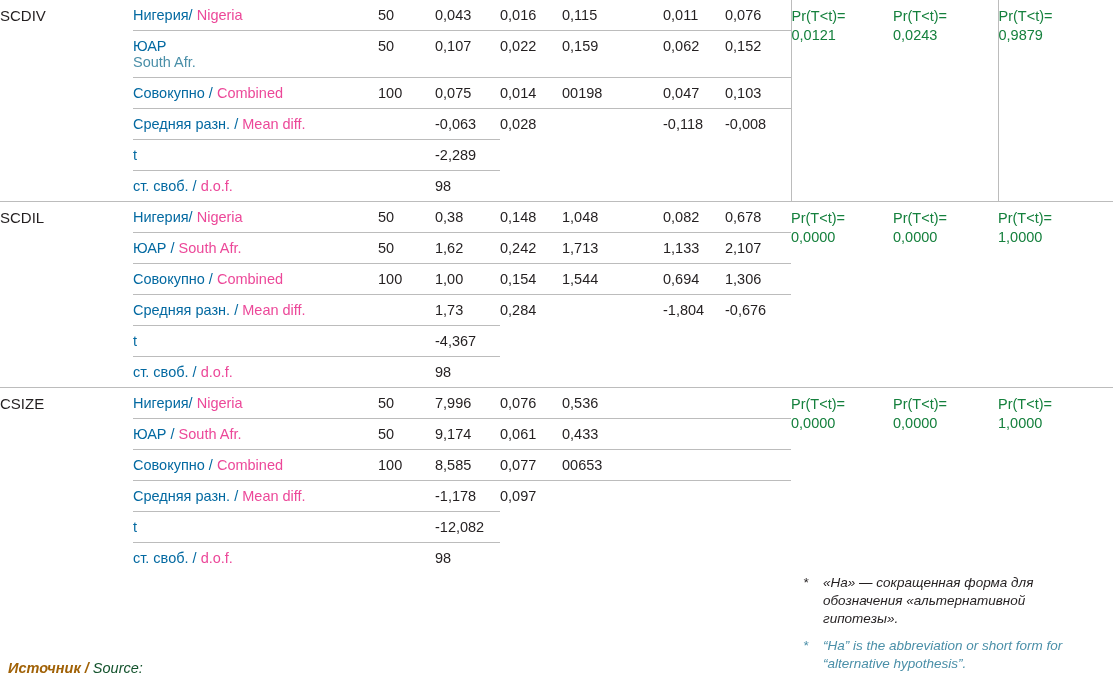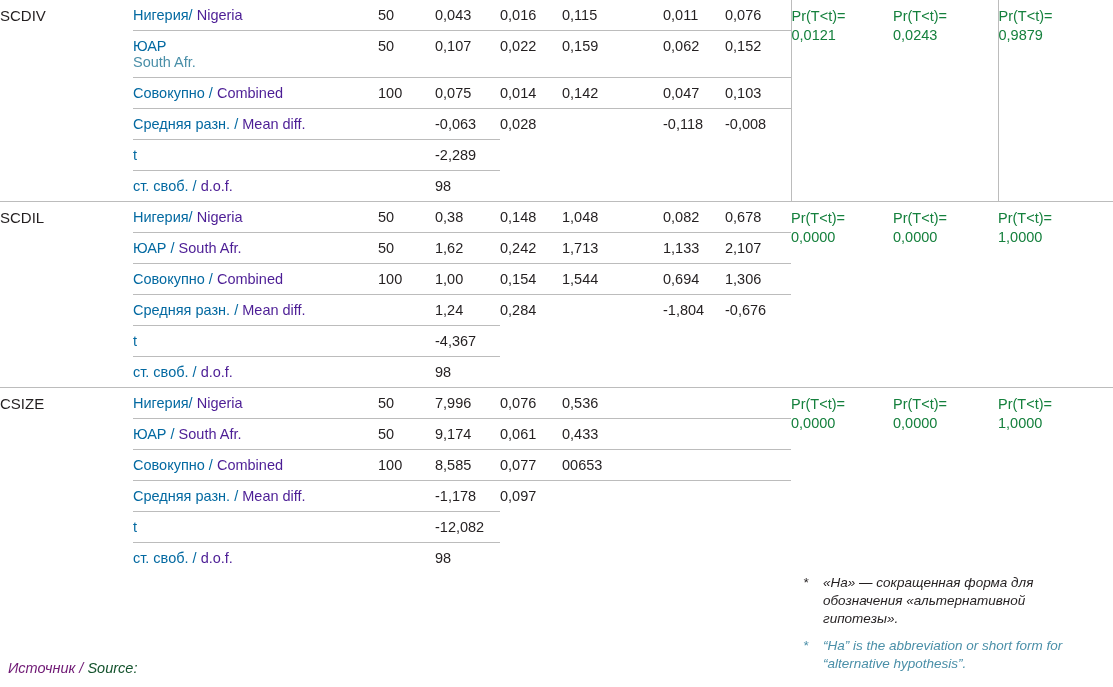--- a/index.html
+++ b/index.html
@@ -60,21 +60,21 @@
   .grp-cell {
     padding-top: 7px;
     padding-left: 8px;
     font-size: 15px;
   }
   .lbl {
     padding-left: 10px;
     white-space: nowrap;
   }
   .ru { color: #0369a1; }
-  .en { color: #4c1d95; }
+  .en { color: #ec4899; }
   .num { color: #231f20; }
   .pv {
     color: #15803d;
     line-height: 1.28;
     padding-left: 2px;
     white-space: nowrap;
   }
   .tall { line-height: 1.3; }
   .sub-en { color: #4a8fa8; display: block; }
   
@@ -85,21 +85,21 @@
 
   .footer {
     position: absolute;
     left: 8px;
     bottom: 8px;
     width: 700px;
     font-style: italic;
     font-size: 14.5px;
     line-height: 1.55;
   }
-  .footer .src-ru { color: #701a75; }
+  .footer .src-ru { color: #a16207; font-weight: bold; }
   .footer .src-en { color: #14532d; }
 
   .notes {
     position: absolute;
     right: 10px;
     bottom: 6px;
     width: 300px;
     font-style: italic;
     font-size: 13.5px;
     line-height: 1.35;
@@ -160,21 +160,21 @@
         <td class="cell num">0,159</td>
         <td class="cell"></td>
         <td class="cell num">0,062</td>
         <td class="cell num vdiv">0,152</td>
       </tr>
       <tr class="row-cells">
         <td class="cell lbl"><span class="ru">Совокупно /</span> <span class="en">Combined</span></td>
         <td class="cell num">100</td>
         <td class="cell num">0,075</td>
         <td class="cell num">0,014</td>
-        <td class="cell num">0,142</td>
+        <td class="cell num">00198</td>
         <td class="cell"></td>
         <td class="cell num">0,047</td>
         <td class="cell num vdiv">0,103</td>
       </tr>
       <tr class="row-cells">
         <td class="cell lbl"><span class="ru">Средняя разн. /</span> <span class="en">Mean diff.</span></td>
         <td class="cell num"></td>
         <td class="cell num">-0,063</td>
         <td class="cell num">0,028</td>
         <td class="cell num"></td>
@@ -236,21 +236,21 @@
         <td class="cell num">1,00</td>
         <td class="cell num">0,154</td>
         <td class="cell num">1,544</td>
         <td class="cell"></td>
         <td class="cell num">0,694</td>
         <td class="cell num">1,306</td>
       </tr>
       <tr class="row-cells">
         <td class="cell lbl"><span class="ru">Средняя разн. /</span> <span class="en">Mean diff.</span></td>
         <td class="cell num"></td>
-        <td class="cell num">1,24</td>
+        <td class="cell num">1,73</td>
         <td class="cell num">0,284</td>
         <td class="cell num"></td>
         <td class="cell"></td>
         <td class="cell num">-1,804</td>
         <td class="cell num">-0,676</td>
       </tr>
       <tr class="row-cells">
         <td class="cell lbl"><span class="ru">t</span></td>
         <td class="cell num"></td>
         <td class="cell num">-4,367</td>

